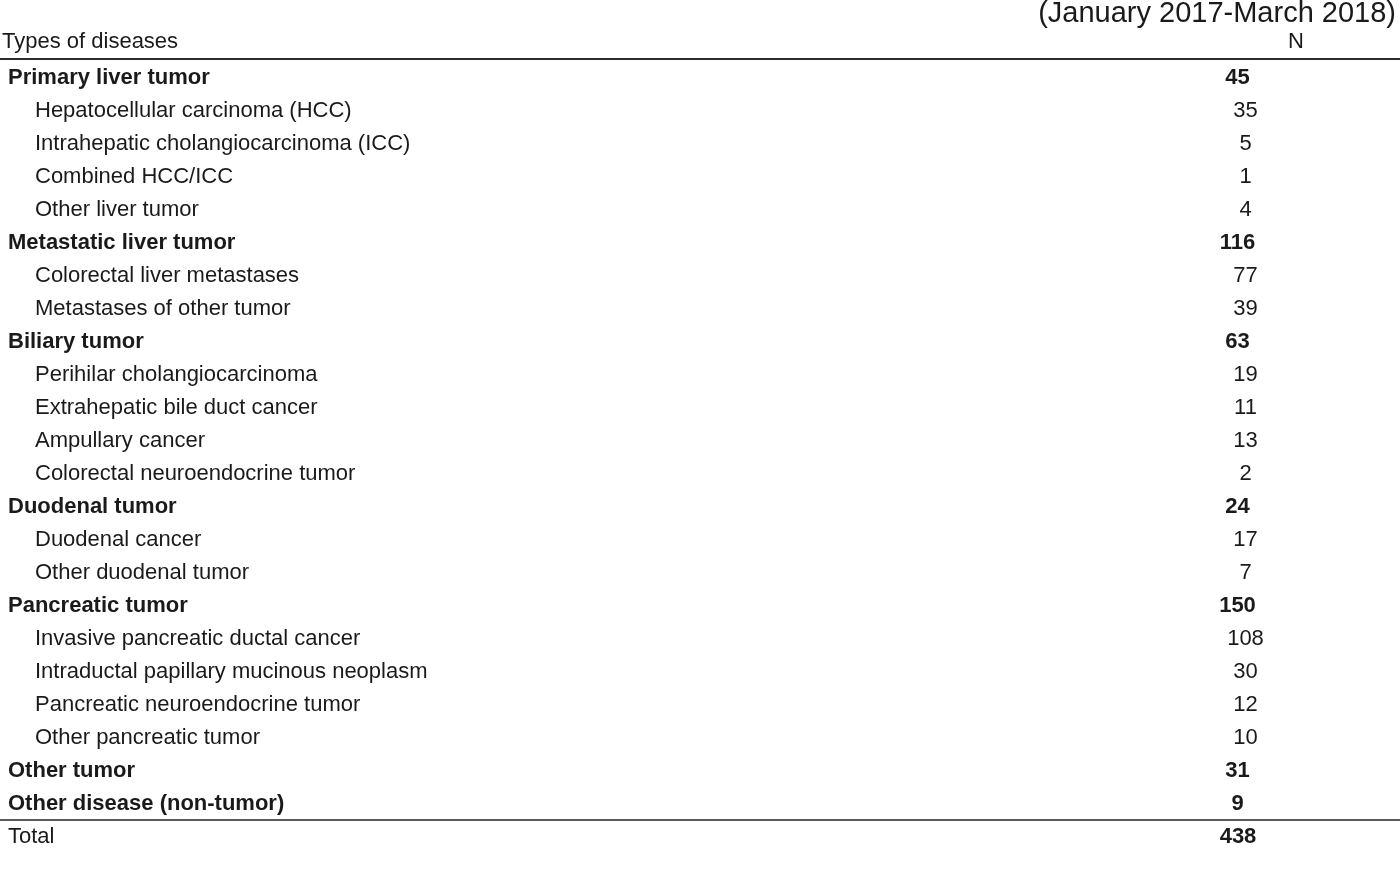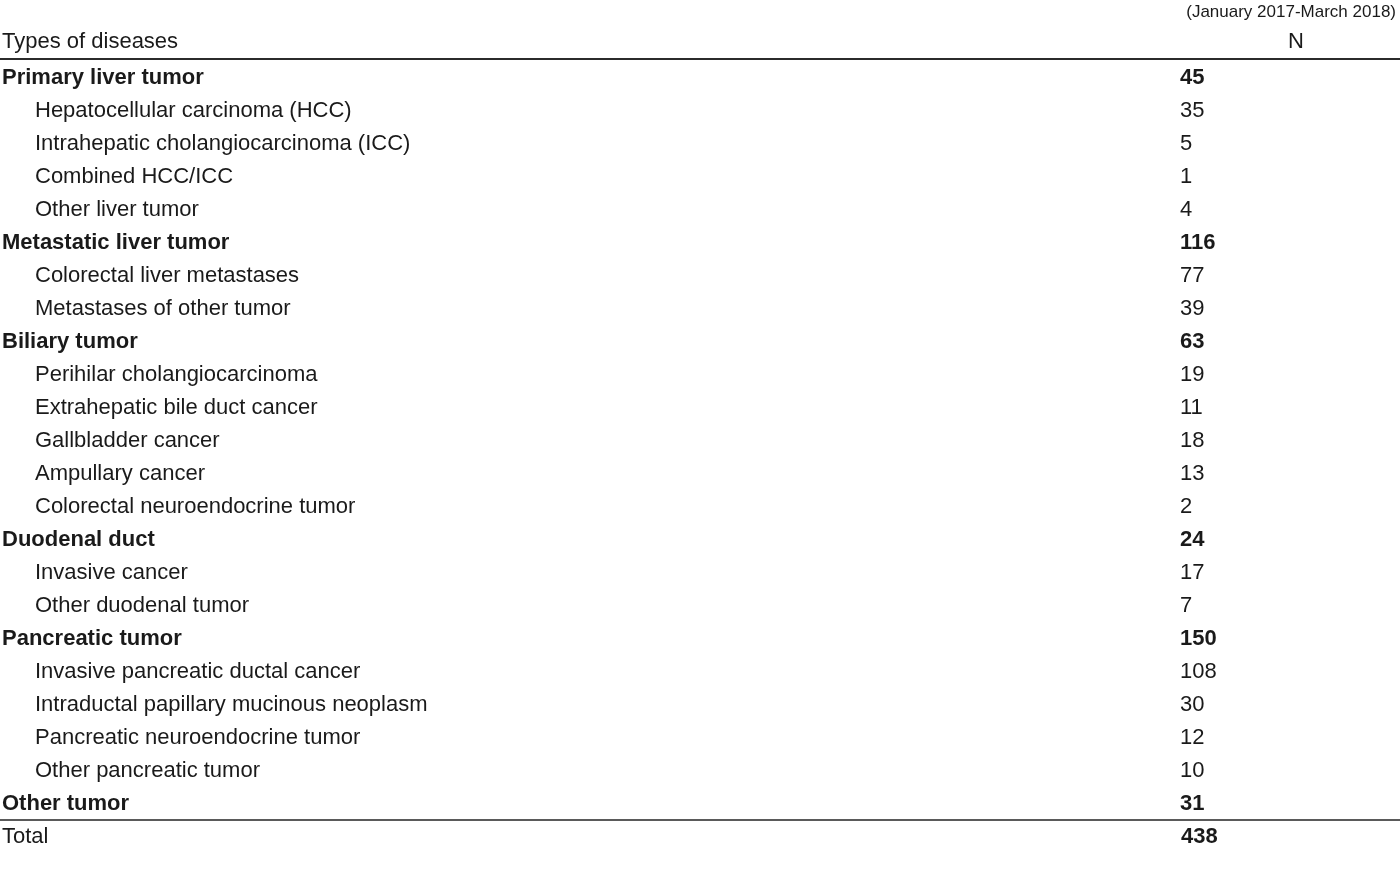--- a/index.html
+++ b/index.html
@@ -22,21 +22,21 @@
     height: 875px;
     box-sizing: border-box;
   }
 
   
   .caption-row {
     height: 24px;
     line-height: 24px;
     padding-right: 4px;
     text-align: right;
-    font-size: 17px;
+    font-size: 29px;
     color: #1a1a1a;
     white-space: nowrap;
   }
 
   
   table.dz {
     width: 1400px;
     border-collapse: collapse;
     table-layout: fixed;
     font-size: 22px;
@@ -64,25 +64,25 @@
 
   tbody td {
     padding: 0;
     height: 33px;
     vertical-align: middle;
     border: 0;
   }
 
   td.label {
     text-align: left;
-    padding-left: 2px;
+    padding-left: 8px;
     white-space: nowrap;
   }
   td.num {
-    text-align: left;
+    text-align: center;
     white-space: nowrap;
   }
 
   
   tr.group td.label { font-weight: bold; }
   tr.group td.num {
     font-weight: bold;
     padding-right: 105px;
   }
 
@@ -158,37 +158,33 @@
         </tr>
         <tr class="item">
           <td class="label">Perihilar cholangiocarcinoma</td>
           <td class="num">19</td>
         </tr>
         <tr class="item">
           <td class="label">Extrahepatic bile duct cancer</td>
           <td class="num">11</td>
         </tr>
         <tr class="item">
-          <td class="label">Gallbladder cancer</td>
-          <td class="num">18</td>
-        </tr>
-        <tr class="item">
           <td class="label">Ampullary cancer</td>
           <td class="num">13</td>
         </tr>
         <tr class="item">
           <td class="label">Colorectal neuroendocrine tumor</td>
           <td class="num">2</td>
         </tr>
         <tr class="group">
-          <td class="label">Duodenal duct</td>
+          <td class="label">Duodenal tumor</td>
           <td class="num">24</td>
         </tr>
         <tr class="item">
-          <td class="label">Invasive cancer</td>
+          <td class="label">Duodenal cancer</td>
           <td class="num">17</td>
         </tr>
         <tr class="item">
           <td class="label">Other duodenal tumor</td>
           <td class="num">7</td>
         </tr>
         <tr class="group">
           <td class="label">Pancreatic tumor</td>
           <td class="num">150</td>
         </tr>
@@ -204,20 +200,24 @@
           <td class="label">Pancreatic neuroendocrine tumor</td>
           <td class="num">12</td>
         </tr>
         <tr class="item">
           <td class="label">Other pancreatic tumor</td>
           <td class="num">10</td>
         </tr>
         <tr class="group">
           <td class="label">Other tumor</td>
           <td class="num">31</td>
+        </tr>
+        <tr class="group">
+          <td class="label">Other disease (non-tumor)</td>
+          <td class="num">9</td>
         </tr>
       </tbody>
     <tfoot>
       <tr class="total">
         <td class="label">Total</td>
         <td class="num">438</td>
       </tr>
     </tfoot>
   </table>
 

